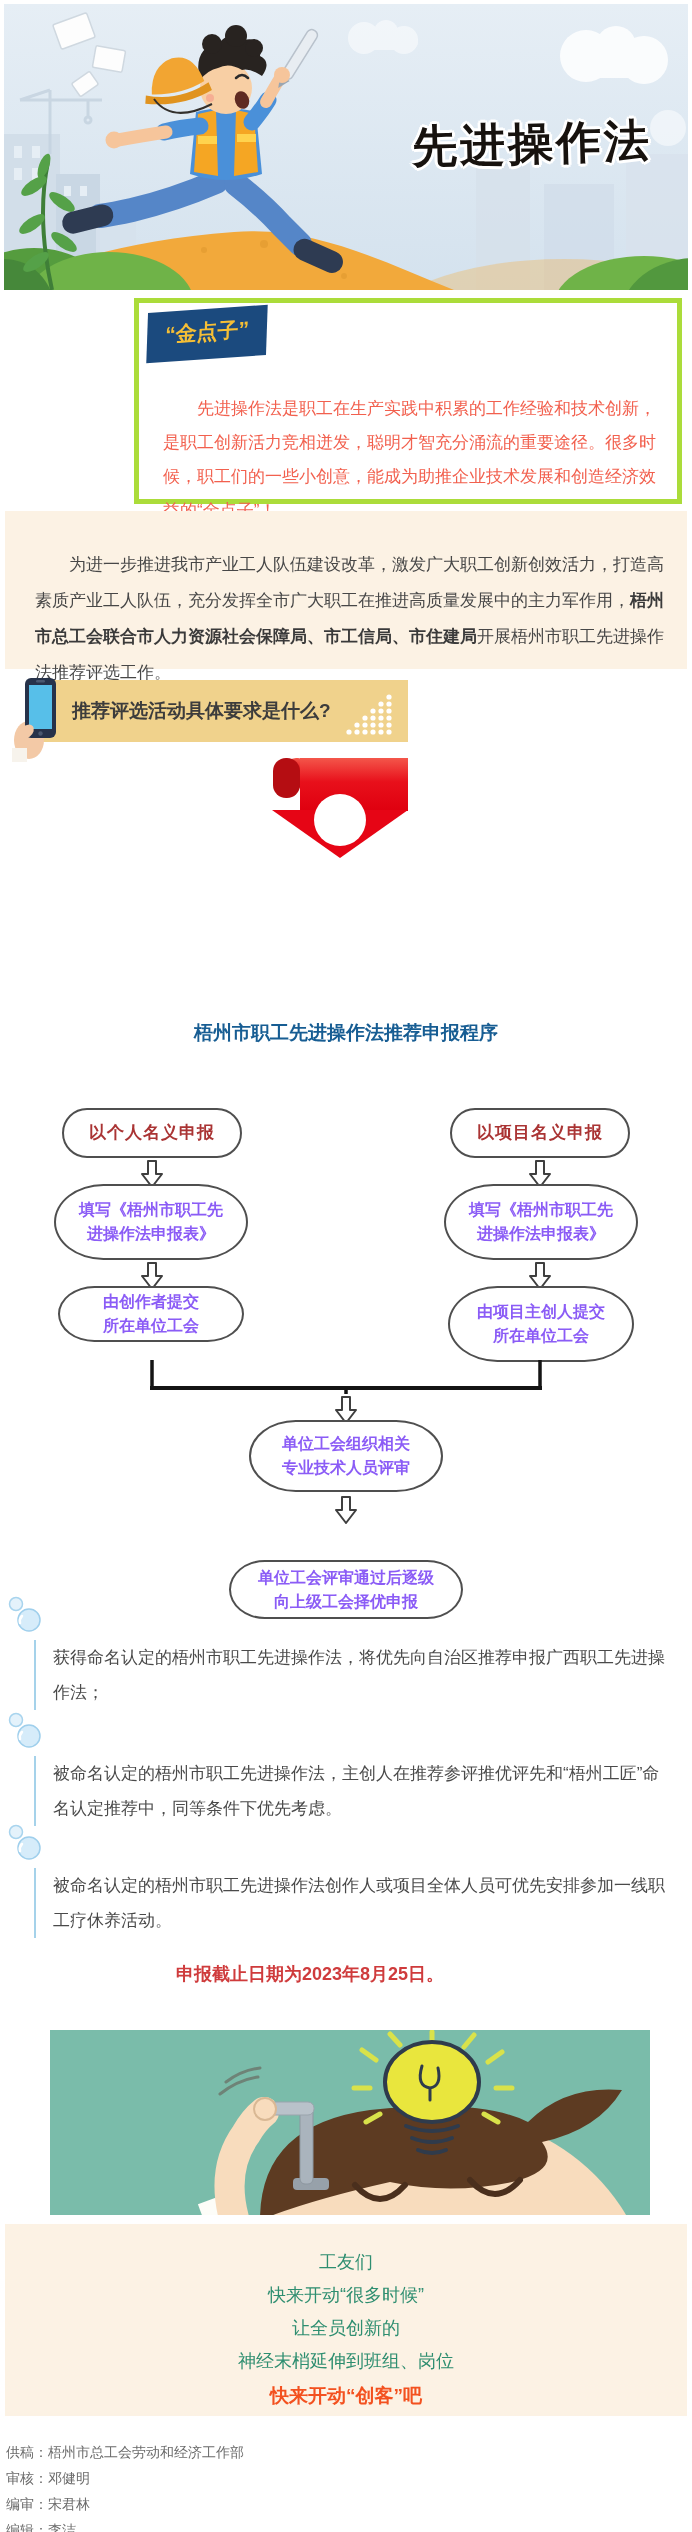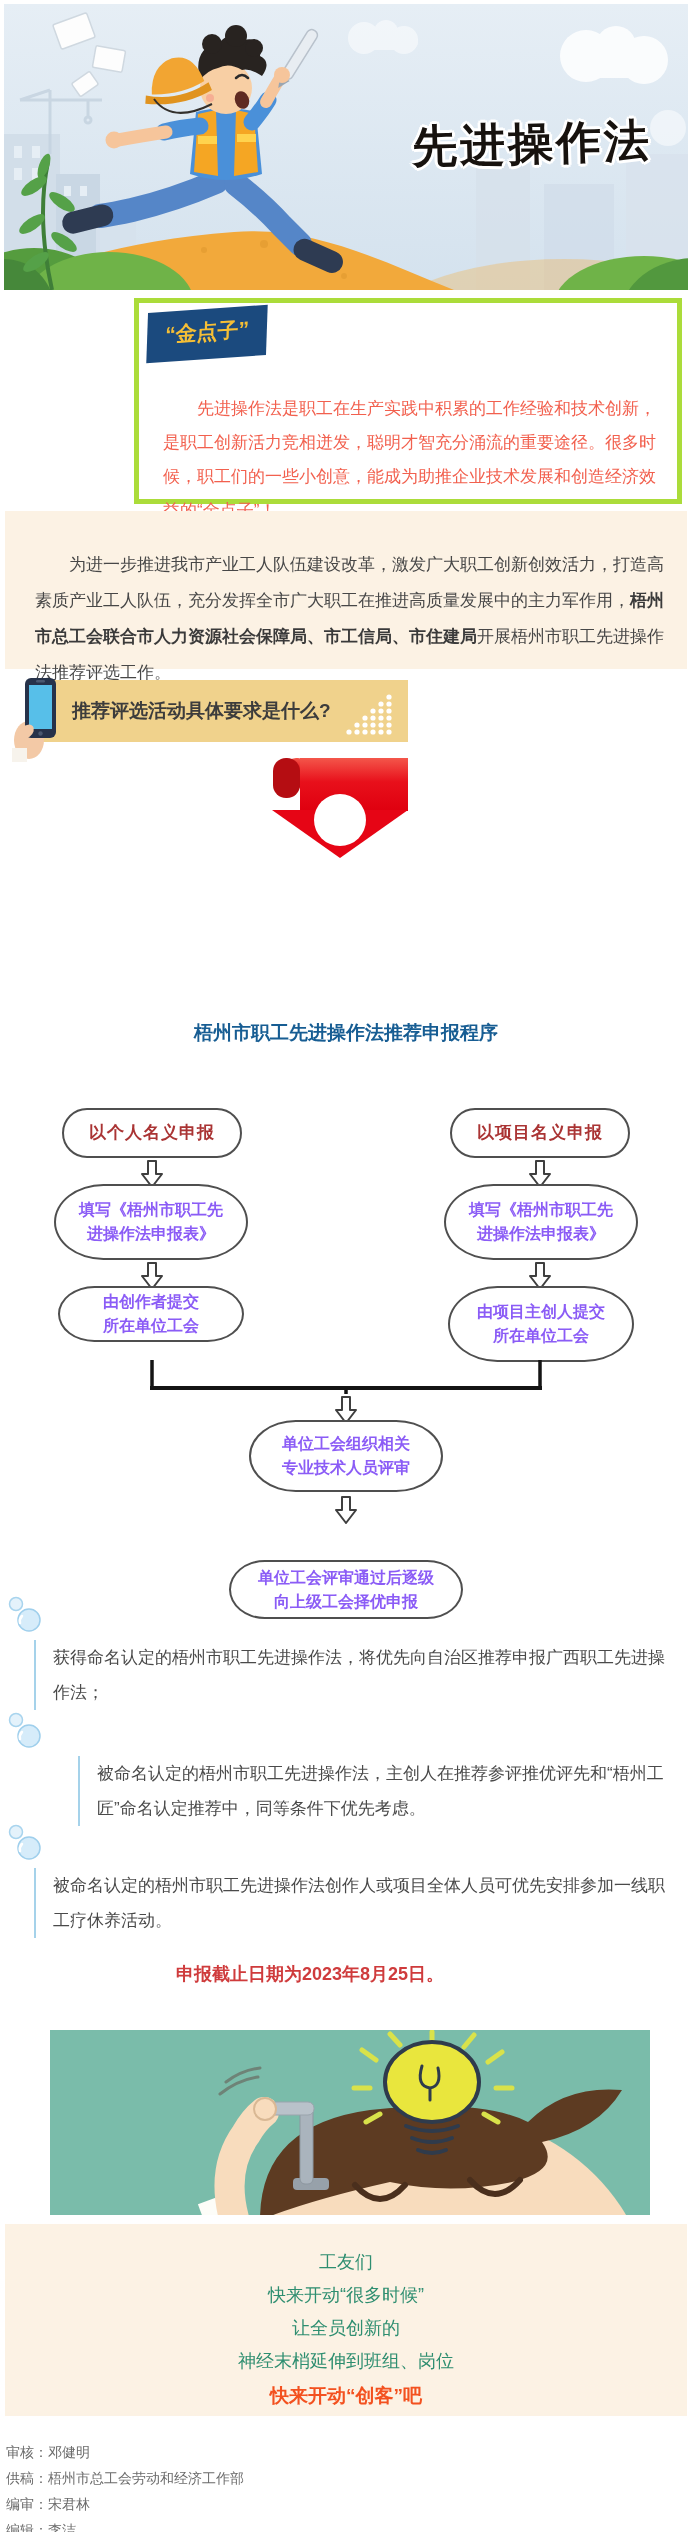--- a/index.html
+++ b/index.html
@@ -314,21 +314,21 @@
 
   <div class="abs" id="benefits">
     <div class="benefit" style="top:4px;">
       <svg class="bubbles" width="34" height="38" viewBox="0 0 34 38">
         <circle cx="8" cy="8" r="6.5" fill="#e4f2fb" stroke="#a8d4ee" stroke-width="1.5"></circle>
         <circle cx="21" cy="24" r="11" fill="#d6ecfa" stroke="#9fcfec" stroke-width="1.5"></circle>
         <path d="M14,20 q-3,3 -2,7" stroke="#fff" stroke-width="2.5" fill="none" stroke-linecap="round"></path>
       </svg>
       <p class="benefit-text">获得命名认定的梧州市职工先进操作法，将优先向自治区推荐申报广西职工先进操作法；</p>
     </div>
-    <div class="benefit" style="top:120px;padding-left:44px;">
+    <div class="benefit" style="top:120px;">
       <svg class="bubbles" width="34" height="38" viewBox="0 0 34 38">
         <circle cx="8" cy="8" r="6.5" fill="#e4f2fb" stroke="#a8d4ee" stroke-width="1.5"></circle>
         <circle cx="21" cy="24" r="11" fill="#d6ecfa" stroke="#9fcfec" stroke-width="1.5"></circle>
         <path d="M14,20 q-3,3 -2,7" stroke="#fff" stroke-width="2.5" fill="none" stroke-linecap="round"></path>
       </svg>
       <p class="benefit-text">被命名认定的梧州市职工先进操作法，主创人在推荐参评推优评先和“梧州工匠”命名认定推荐中，同等条件下优先考虑。</p>
     </div>
     <div class="benefit" style="top:232px;">
       <svg class="bubbles" width="34" height="38" viewBox="0 0 34 38">
         <circle cx="8" cy="8" r="6.5" fill="#e4f2fb" stroke="#a8d4ee" stroke-width="1.5"></circle>
@@ -382,22 +382,22 @@
 
   <div class="abs cream" id="slogan">
     <div class="slogan-line">工友们</div>
     <div class="slogan-line">快来开动“很多时候”</div>
     <div class="slogan-line">让全员创新的</div>
     <div class="slogan-line">神经末梢延伸到班组、岗位</div>
     <div id="slogan-highlight">快来开动“创客”吧</div>
   </div>
 
   <div class="abs" id="credits">
+    <p class="credit-line">供稿：梧州市总工会劳动和经济工作部</p>
     <p class="credit-line">审核：邓健明</p>
-    <p class="credit-line">供稿：梧州市总工会劳动和经济工作部</p>
     <p class="credit-line">编审：宋君林</p>
     <p class="credit-line">编辑：李洁</p>
   </div>
 
   <div class="abs cream" id="scope-section" style="z-index:-1;">
     <p class="body-par">凡是我市企业一线在岗职工在生产实践中，以理论为指导，经提炼总结形成的具有独创性、科学性、先进性和普及推广价值的操作或作业方法，都属于先进操作法参评范围，可参加申报。</p>
   </div>
 
 </div>
 

